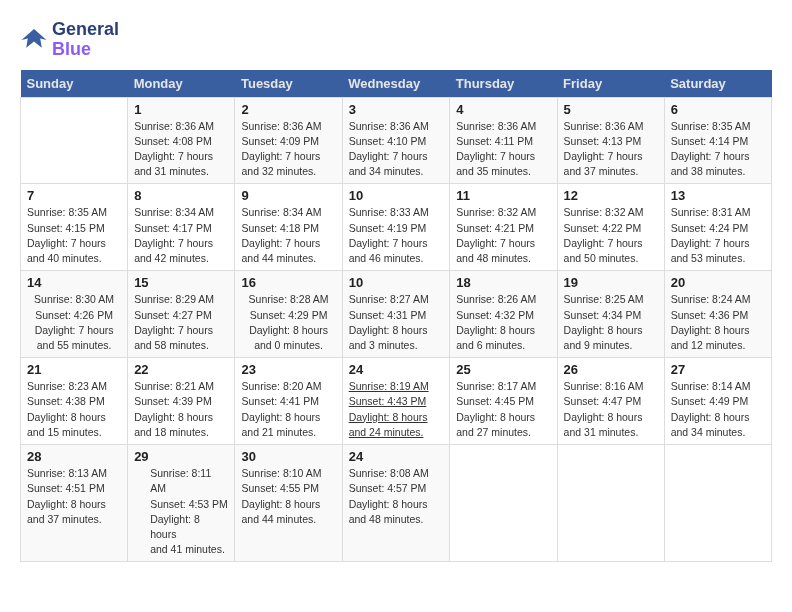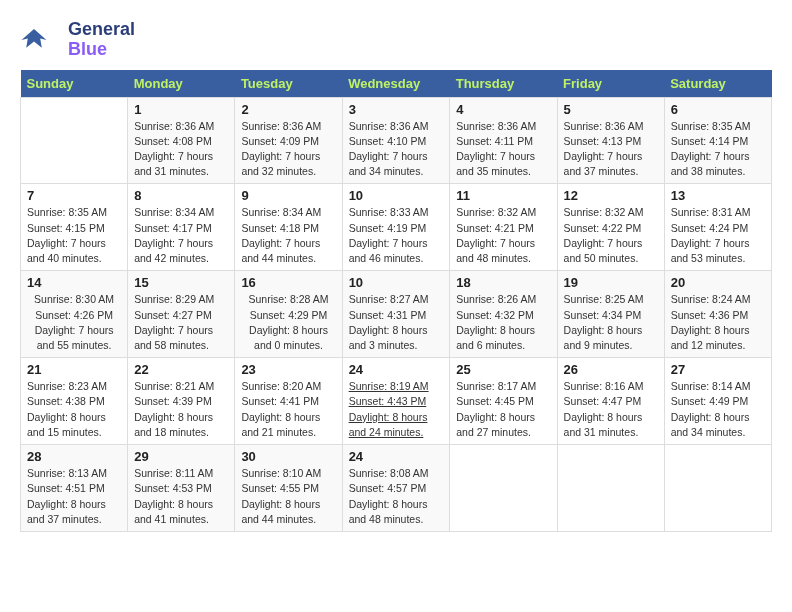--- a/index.html
+++ b/index.html
@@ -12,21 +12,21 @@
     }
     .header {
       display: flex;
       justify-content: space-between;
       align-items: flex-start;
       margin-bottom: 10px;
     }
     .logo {
       display: flex;
       align-items: center;
-      gap: 20px;
+      gap: 4px;
     }
     .logo-text {
       font-size: 18px;
       font-weight: bold;
       color: #2c3e7a;
       line-height: 1.1;
     }
     .logo-bird {
       width: 28px;
       height: 28px;
@@ -43,21 +43,21 @@
       font-size: 16px;
       color: #444;
     }
     table {
       width: 100%;
       border-collapse: collapse;
       font-size: 11px;
     }
     thead tr th {
       background-color: #3a5fa0;
-      color: #bef264;
+      color: #e5e5e5;
       text-align: left;
       padding: 6px 6px;
       font-size: 13px;
       font-weight: bold;
     }
     tbody tr {
       vertical-align: top;
     }
     tbody tr td {
       border: 1px solid #ddd;
@@ -319,21 +319,21 @@
       <tr>
         <td>
           <span class="day-number">28</span>
           <div class="day-info" style="white-space: pre-line;">Sunrise: 8:13 AM
 Sunset: 4:51 PM
 Daylight: 8 hours
 and 37 minutes.</div>
         </td>
         <td>
           <span class="day-number">29</span>
-          <div class="day-info" style="white-space: pre-line;">Sunrise: 8:11 AM
+          <div class="day-info" style="white-space: pre-line; margin-left: 16px;">Sunrise: 8:11 AM
 Sunset: 4:53 PM
 Daylight: 8 hours
 and 41 minutes.</div>
         </td>
         <td>
           <span class="day-number">30</span>
           <div class="day-info" style="white-space: pre-line;">Sunrise: 8:10 AM
 Sunset: 4:55 PM
 Daylight: 8 hours
 and 44 minutes.</div>

